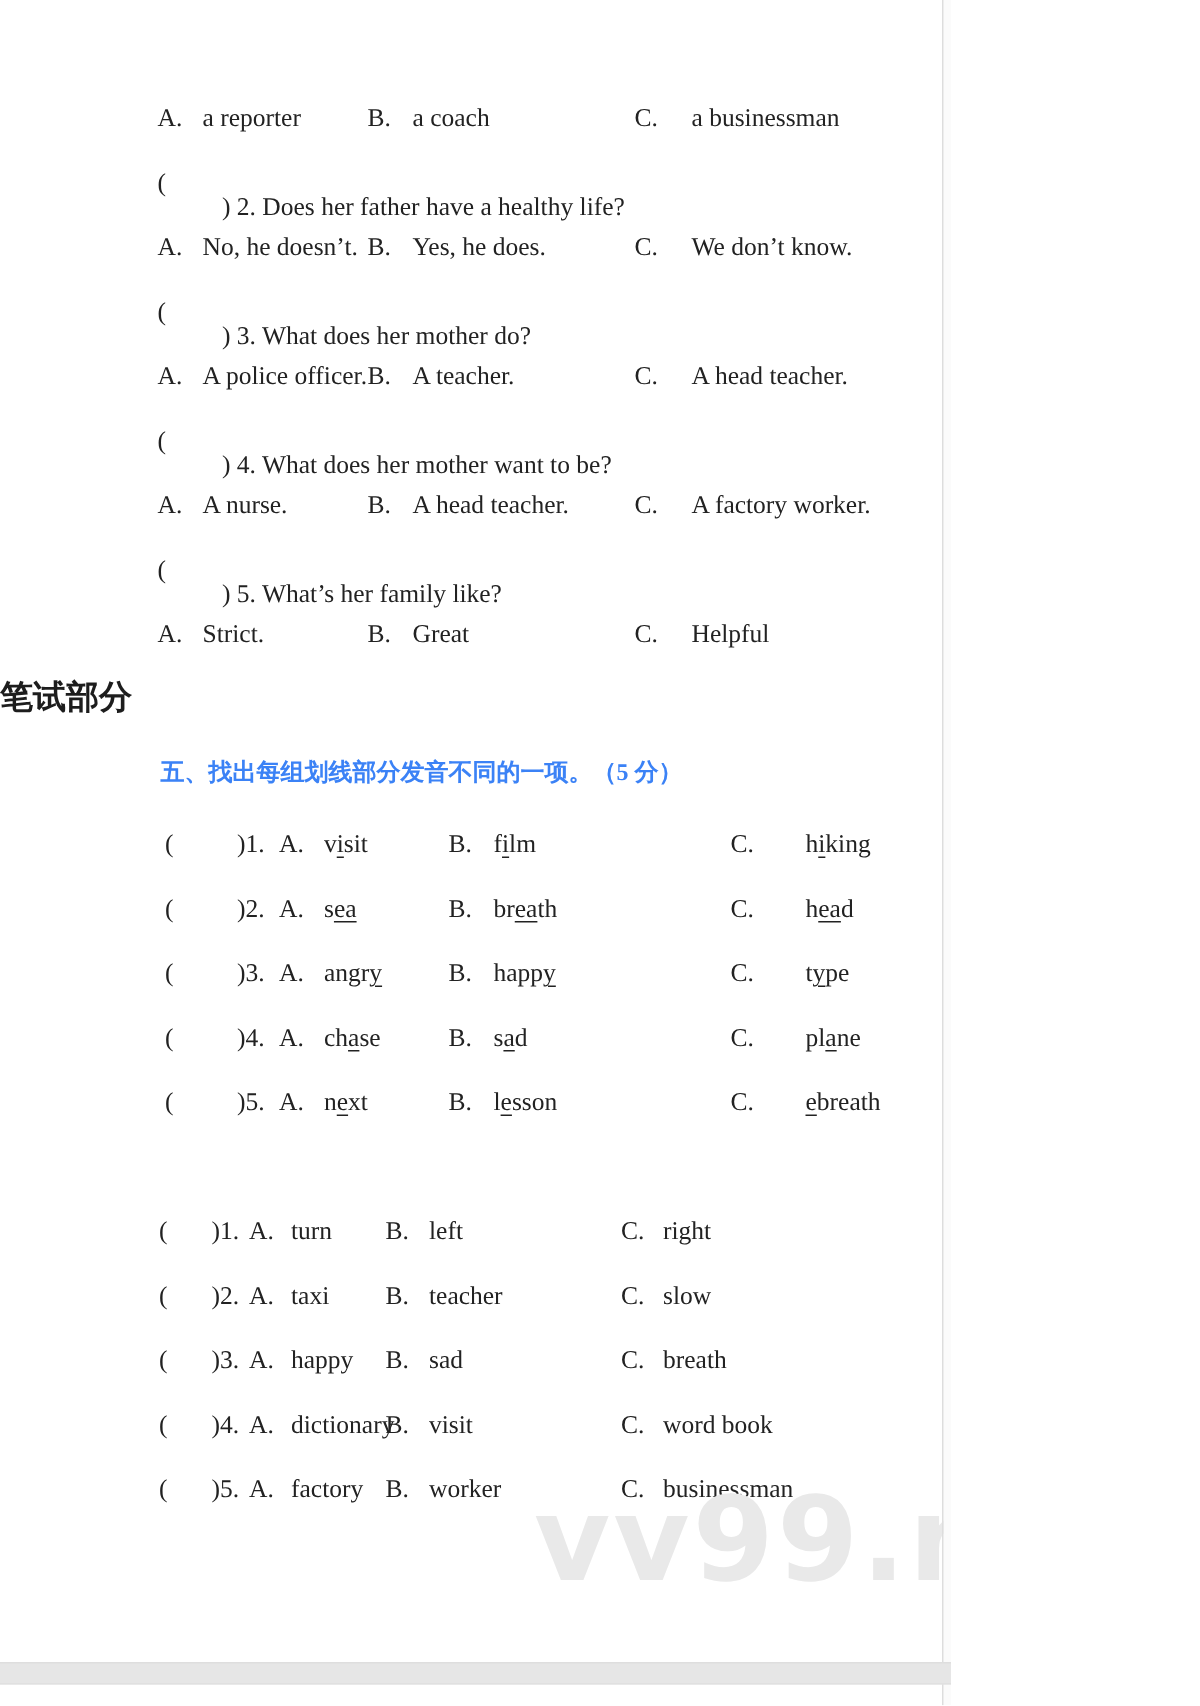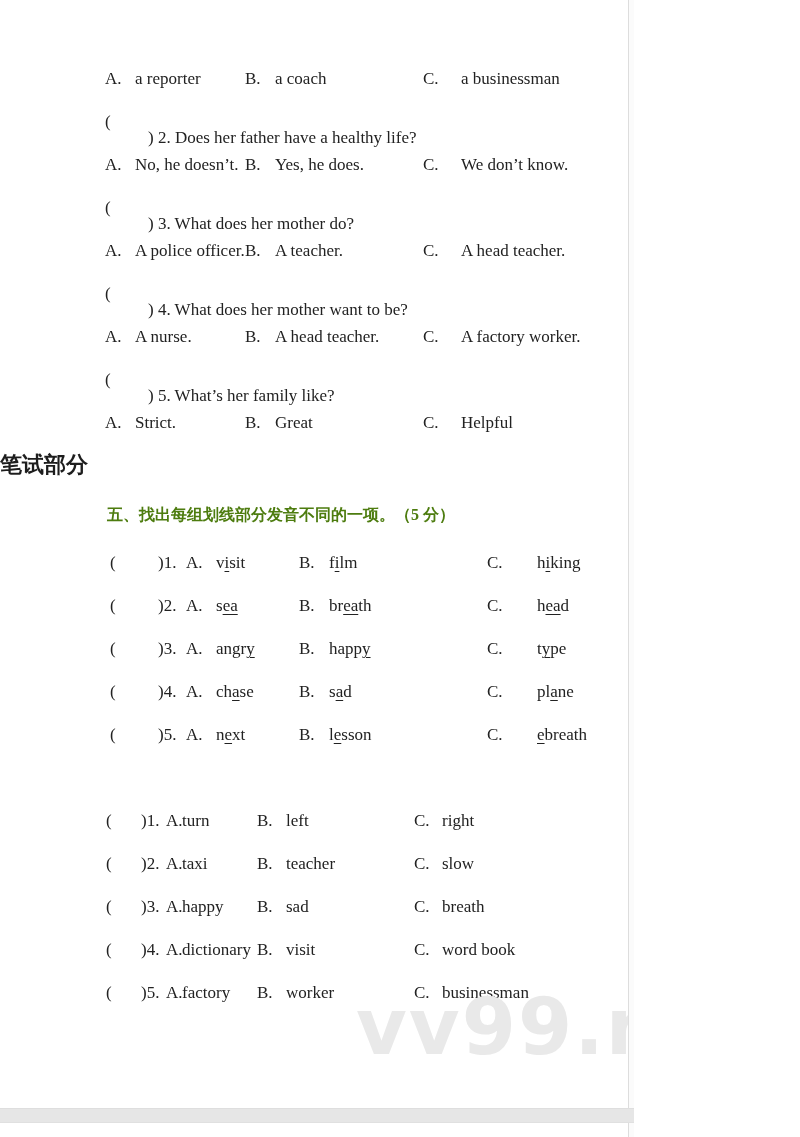--- a/index.html
+++ b/index.html
@@ -25,30 +25,30 @@
   
   .q-paren{position:absolute;left:105px;top:0;}
   .q-text{position:absolute;left:148px;top:0;white-space:nowrap;margin-top:16px;}
 
   
   .part-title{
     position:absolute;left:0;right:8px;top:450px;
     text-align:left;font-weight:bold;font-size:22px;color:#1d1d1d;
   }
   .sec-heading{
-    position:absolute;left:107px;font-weight:bold;font-size:16px;color:#4d7c0f;white-space:nowrap;
+    position:absolute;left:107px;font-weight:bold;font-size:16px;color:#3b82f6;white-space:nowrap;
   }
   #sec5-heading{top:505px;}
   #sec6-heading{top:763px;}
 
   
   .ex-piece{position:absolute;top:0;white-space:nowrap;}
   .s5 .p0{left:110px;} .s5 .p1{left:158px;} .s5 .pa{left:186px;} .s5 .wa{left:216px;}
   .s5 .pb{left:299px;} .s5 .wb{left:329px;} .s5 .pc{left:487px;} .s5 .wc{left:537px;}
-  .s6 .p0{left:106px;} .s6 .p1{left:141px;} .s6 .pa{left:166px;} .s6 .wa{left:182px;text-align:center;}
+  .s6 .p0{left:106px;} .s6 .p1{left:141px;} .s6 .pa{left:166px;} .s6 .wa{left:194px;text-align:center;}
   .s6 .pb{left:257px;} .s6 .wb{left:286px;} .s6 .pc{left:414px;} .s6 .wc{left:442px;}
   .u{
     text-decoration:underline;
     text-underline-offset:3px;
     text-decoration-thickness:1.4px;
   }
 
   
   .watermark{
     position:absolute;left:356px;top:988px;

